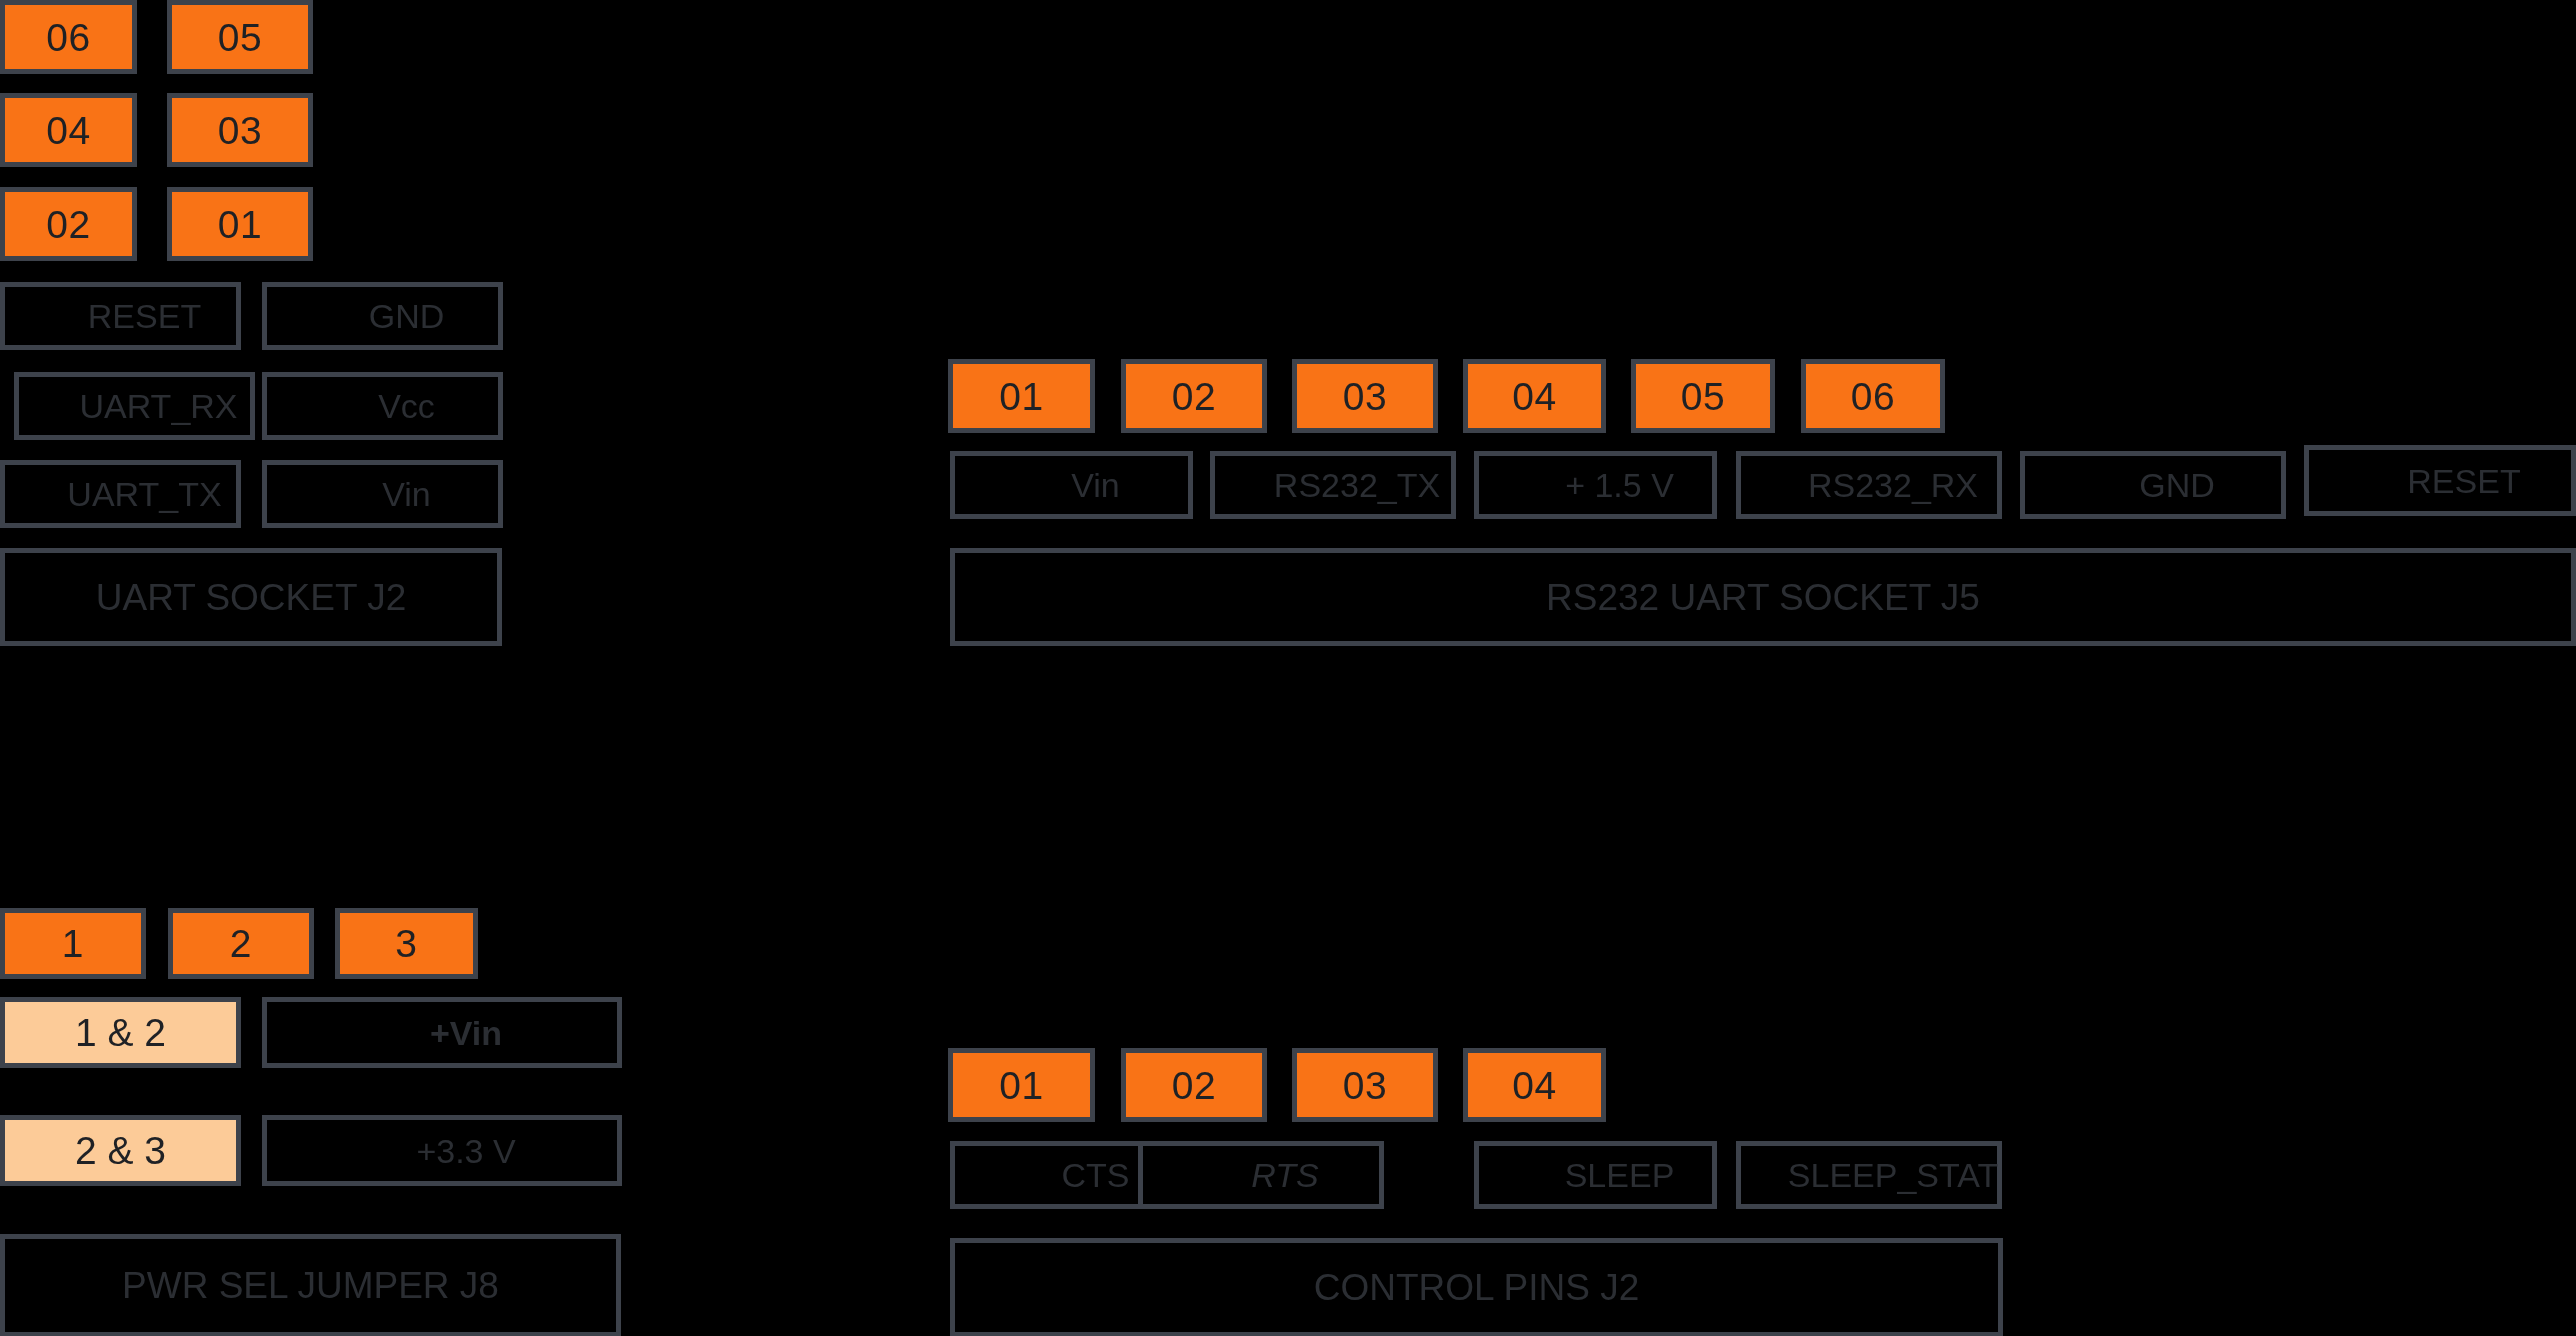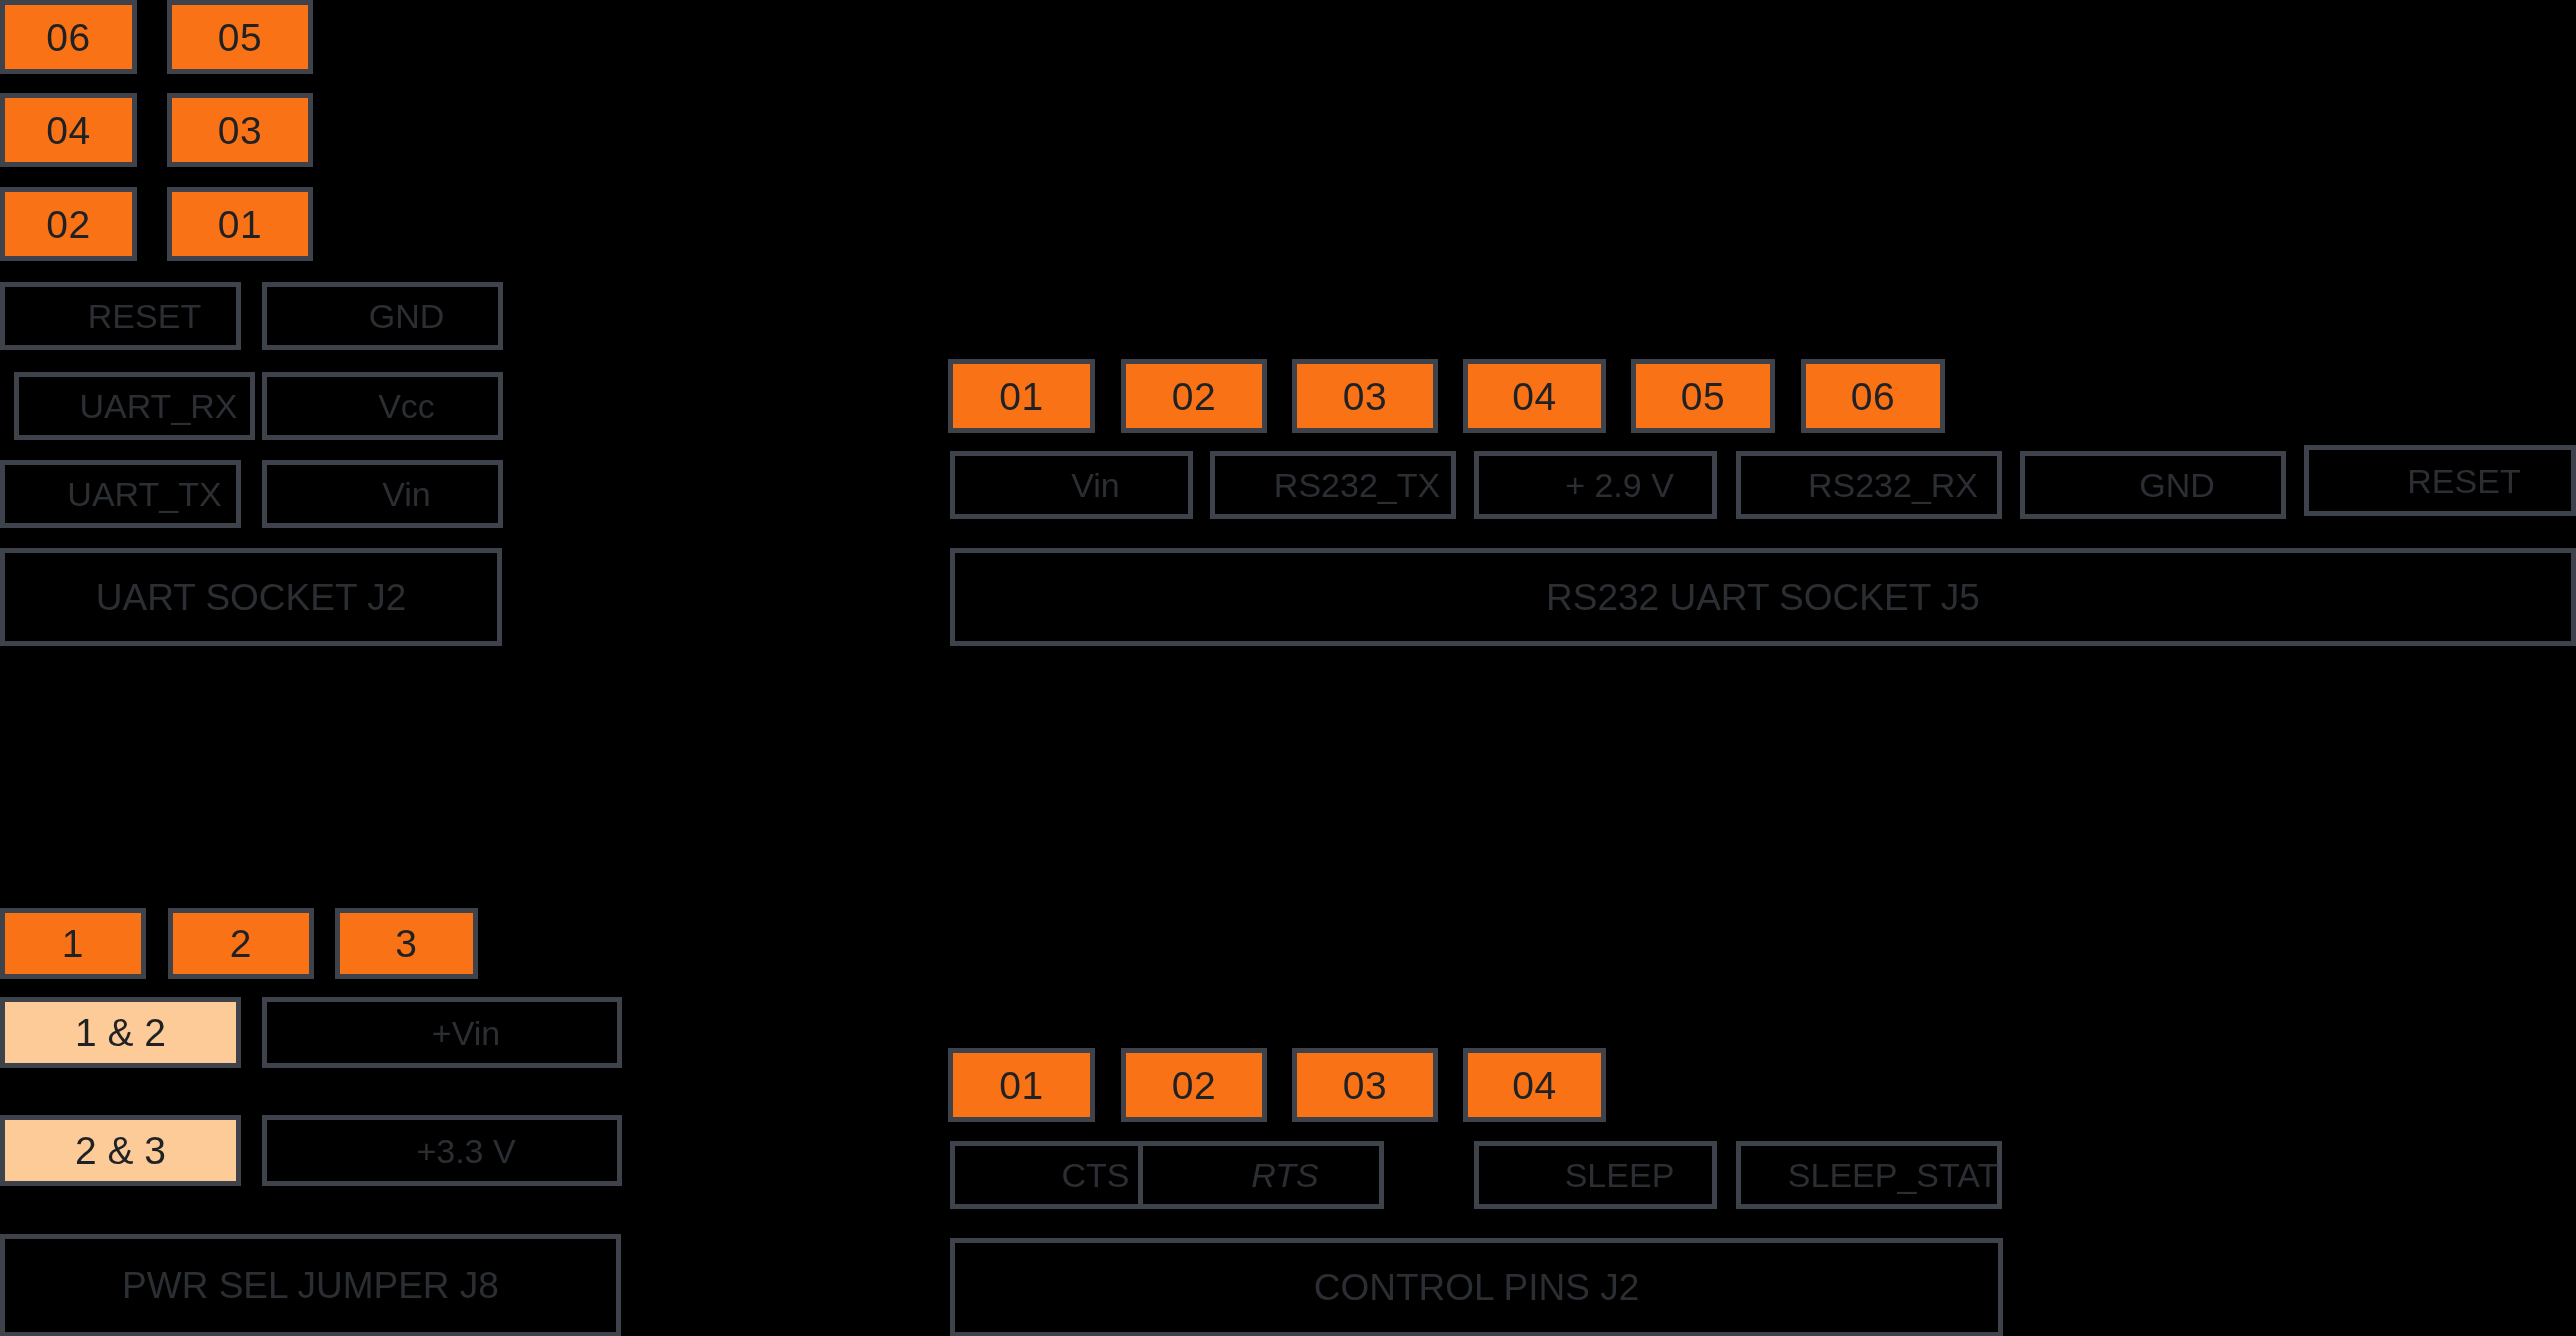--- a/index.html
+++ b/index.html
@@ -92,35 +92,35 @@
   <div>
     <div class="cell pin" style="left: 948px; top: 359px; width: 147px; height: 74px;">01</div>
     <div class="cell pin" style="left: 1121px; top: 359px; width: 146px; height: 74px;">02</div>
     <div class="cell pin" style="left: 1292px; top: 359px; width: 146px; height: 74px;">03</div>
     <div class="cell pin" style="left: 1463px; top: 359px; width: 143px; height: 74px;">04</div>
     <div class="cell pin" style="left: 1631px; top: 359px; width: 144px; height: 74px;">05</div>
     <div class="cell pin" style="left: 1801px; top: 359px; width: 144px; height: 74px;">06</div>
 
     <div class="cell sig" style="left: 950px; top: 451px; width: 243px; height: 68px;">Vin</div>
     <div class="cell sig" style="left: 1210px; top: 451px; width: 246px; height: 68px;">RS232_TX</div>
-    <div class="cell sig" style="left: 1474px; top: 451px; width: 243px; height: 68px;">+ 2.9 V</div>
+    <div class="cell sig" style="left: 1474px; top: 451px; width: 243px; height: 68px;">+ 1.5 V</div>
     <div class="cell sig" style="left: 1736px; top: 451px; width: 266px; height: 68px;">RS232_RX</div>
     <div class="cell sig" style="left: 2020px; top: 451px; width: 266px; height: 68px;">GND</div>
     <div class="cell sig" style="left: 2304px; top: 445px; width: 272px; height: 71px;">RESET</div>
 
     <div class="cell bar" style="left: 950px; top: 548px; width: 1626px; height: 98px;">RS232 UART SOCKET J5</div>
   </div>
 
   <div>
     <div class="cell pin" style="left: 0px; top: 908px; width: 146px; height: 71px;">1</div>
     <div class="cell pin" style="left: 168px; top: 908px; width: 146px; height: 71px;">2</div>
     <div class="cell pin" style="left: 335px; top: 908px; width: 143px; height: 71px;">3</div>
 
     <div class="cell pad" style="left: 0px; top: 997px; width: 241px; height: 71px;">1 &amp; 2</div>
-    <div class="cell sig" style="left: 262px; top: 997px; width: 360px; height: 71px;">+Vin</div>
+    <div class="cell sig" style="left: 262px; top: 997px; width: 360px; height: 71px; font-weight: bold;">+Vin</div>
 
     <div class="cell pad" style="left: 0px; top: 1115px; width: 241px; height: 71px;">2 &amp; 3</div>
     <div class="cell sig" style="left: 262px; top: 1115px; width: 360px; height: 71px;">+3.3 V</div>
 
     <div class="cell bar" style="left: 0px; top: 1234px; width: 621px; height: 103px;">PWR SEL JUMPER J8</div>
   </div>
 
   <div>
     <div class="cell pin" style="left: 948px; top: 1048px; width: 147px; height: 74px;">01</div>
     <div class="cell pin" style="left: 1121px; top: 1048px; width: 146px; height: 74px;">02</div>

